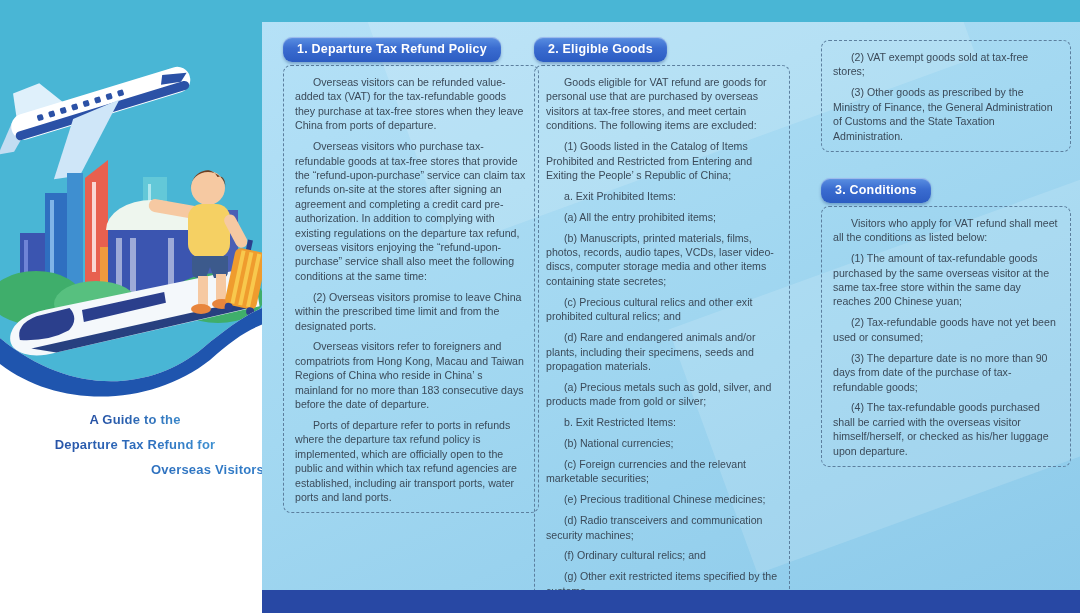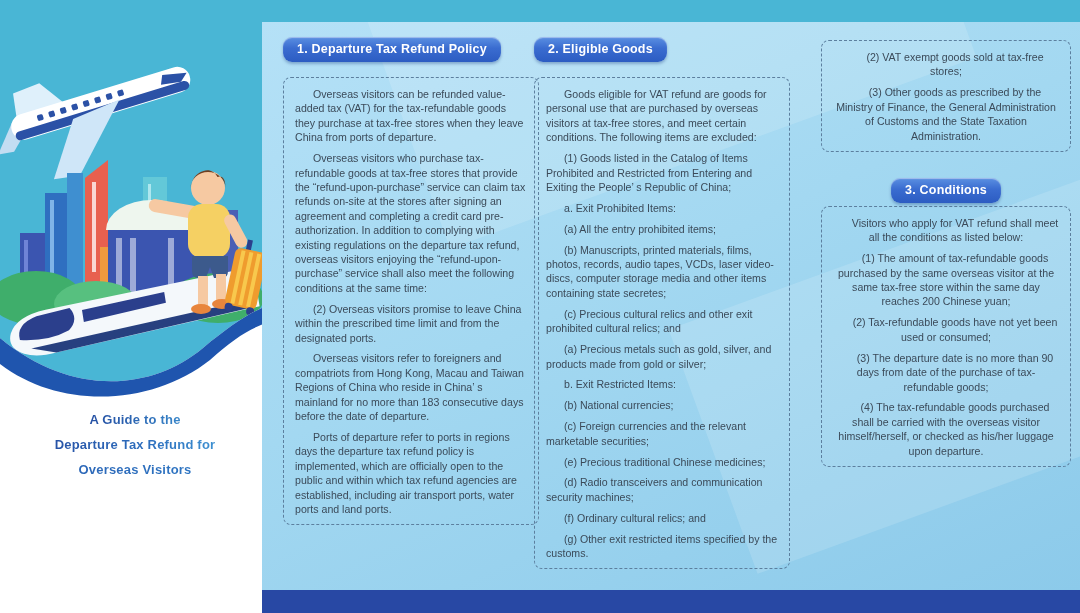--- a/index.html
+++ b/index.html
@@ -5,36 +5,36 @@
   html,body{margin:0;padding:0;background:#fff;}
   .stage{position:relative;width:1080px;height:613px;overflow:hidden;background:#fff;
          font-family:"Liberation Sans",sans-serif;}
   .top-band{position:absolute;left:0;top:0;width:1080px;height:40px;background:#49b6d5;}
   .illustration{position:absolute;left:0;top:0;width:270px;height:400px;}
   .title-block{position:absolute;left:6px;top:407px;width:258px;text-align:center;
                font-weight:bold;font-size:13px;line-height:25px;letter-spacing:.2px;}
   .t-line{background-clip:text;-webkit-background-clip:text;color:transparent;}
   .t-l1{background-image:linear-gradient(90deg,#24449a 20%,#2a5fae 45%,#3f9bd8 80%);}
   .t-l2{background-image:linear-gradient(90deg,#24449a 0%,#2e6fbe 55%,#45a6de 100%);}
-  .t-l3{background-image:linear-gradient(90deg,#2b62b4 10%,#2f7ac6 90%);}
+  .t-l3{background-image:linear-gradient(90deg,#2b62b4 10%,#2f7ac6 90%);text-align:right;}
   .panel{position:absolute;left:262px;top:22px;width:818px;height:568px;overflow:hidden;
          background:linear-gradient(155deg,#b5e1f7 0%,#a3d8f1 45%,#8ccaea 100%);}
   .sheen{position:absolute;background:rgba(255,255,255,.14);transform:rotate(-20deg);}
   .sheen.s1{left:120px;top:-160px;width:560px;height:300px;}
   .sheen.s2{left:430px;top:180px;width:700px;height:260px;}
   .bottom-band{position:absolute;left:262px;top:590px;width:818px;height:23px;background:#2848a4;}
   .col{position:absolute;top:15px;width:256px;}
   .col1{left:21px;}
   .col2{left:272px;}
-  .col3{left:559px;top:18px;width:250px;text-align:center;}
+  .col3{left:559px;top:18px;width:250px;}
   .pill{display:inline-block;padding:5px 14px 6px;border-radius:9px;color:#fff;
         font-weight:bold;font-size:12.5px;letter-spacing:.2px;
         background:linear-gradient(180deg,#5b90e2 0%,#3a6cd0 45%,#2c5cc2 100%);
         box-shadow:0 2px 3px rgba(25,60,130,.35), inset 0 1px 1px rgba(255,255,255,.45);}
-  .dashed-box{margin-top:15px;border:1.6px dashed #5c7f9e;border-radius:8px;
+  .dashed-box{margin-top:3px;border:1.6px dashed #5c7f9e;border-radius:8px;
               padding:9px 11px 8px;}
   .body-text{font-size:10.6px;line-height:1.36;color:#3b4a59;}
   .body-text p{margin:0 0 6.5px;text-indent:1.7em;}
   .body-text p:last-child{margin-bottom:0;}
   .col3 .pill{margin-top:26px;}
   .col3 .dashed-box{margin-top:3px;}
 </style>
 </head>
 <body>
 
@@ -133,33 +133,34 @@
     <div class="sheen s1"></div>
     <div class="sheen s2"></div>
 
     <div class="col col1">
       <div class="pill">1. Departure Tax Refund Policy</div>
       <div class="dashed-box body-text">
           <p>Overseas visitors can be refunded value-added tax (VAT) for the tax-refundable goods they purchase at tax-free stores when they leave China from ports of departure.</p>
           <p>Overseas visitors who purchase tax-refundable goods at tax-free stores that provide the “refund-upon-purchase” service can claim tax refunds on-site at the stores after signing an agreement and completing a credit card pre-authorization. In addition to complying with existing regulations on the departure tax refund, overseas visitors enjoying the “refund-upon-purchase” service shall also meet the following conditions at the same time:</p>
           <p>(2) Overseas visitors promise to leave China within the prescribed time limit and from the designated ports.</p>
           <p>Overseas visitors refer to foreigners and compatriots from Hong Kong, Macau and Taiwan Regions of China who reside in China’ s mainland for no more than 183 consecutive days before the date of departure.</p>
-          <p>Ports of departure refer to ports in regions days the departure tax refund policy is implemented, which are officially open to the public and within which tax refund agencies are established, including air transport ports, water ports and land ports.</p>
+          <p>Ports of departure refer to ports in refunds where the departure tax refund policy is implemented, which are officially open to the public and within which tax refund agencies are established, including air transport ports, water ports and land ports.</p>
         </div>
     </div>
 
     <div class="col col2">
       <div class="pill">2. Eligible Goods</div>
       <div class="dashed-box body-text">
           <p>Goods eligible for VAT refund are goods for personal use that are purchased by overseas visitors at tax-free stores, and meet certain conditions. The following items are excluded:</p>
           <p>(1) Goods listed in the Catalog of Items Prohibited and Restricted from Entering and Exiting the People’ s Republic of China;</p>
           <p>a. Exit Prohibited Items:</p>
           <p>(a) All the entry prohibited items;</p>
           <p>(b) Manuscripts, printed materials, films, photos, records, audio tapes, VCDs, laser video-discs, computer storage media and other items containing state secretes;</p>
           <p>(c) Precious cultural relics and other exit prohibited cultural relics; and</p>
+          <p>(d) Rare and endangered animals and/or plants, including their specimens, seeds and propagation materials.</p>
           <p>(a) Precious metals such as gold, silver, and products made from gold or silver;</p>
           <p>b. Exit Restricted Items:</p>
           <p>(b) National currencies;</p>
           <p>(c) Foreign currencies and the relevant marketable securities;</p>
           <p>(e) Precious traditional Chinese medicines;</p>
           <p>(d) Radio transceivers and communication security machines;</p>
           <p>(f) Ordinary cultural relics; and</p>
           <p>(g) Other exit restricted items specified by the customs.</p>
         </div>
     </div>

